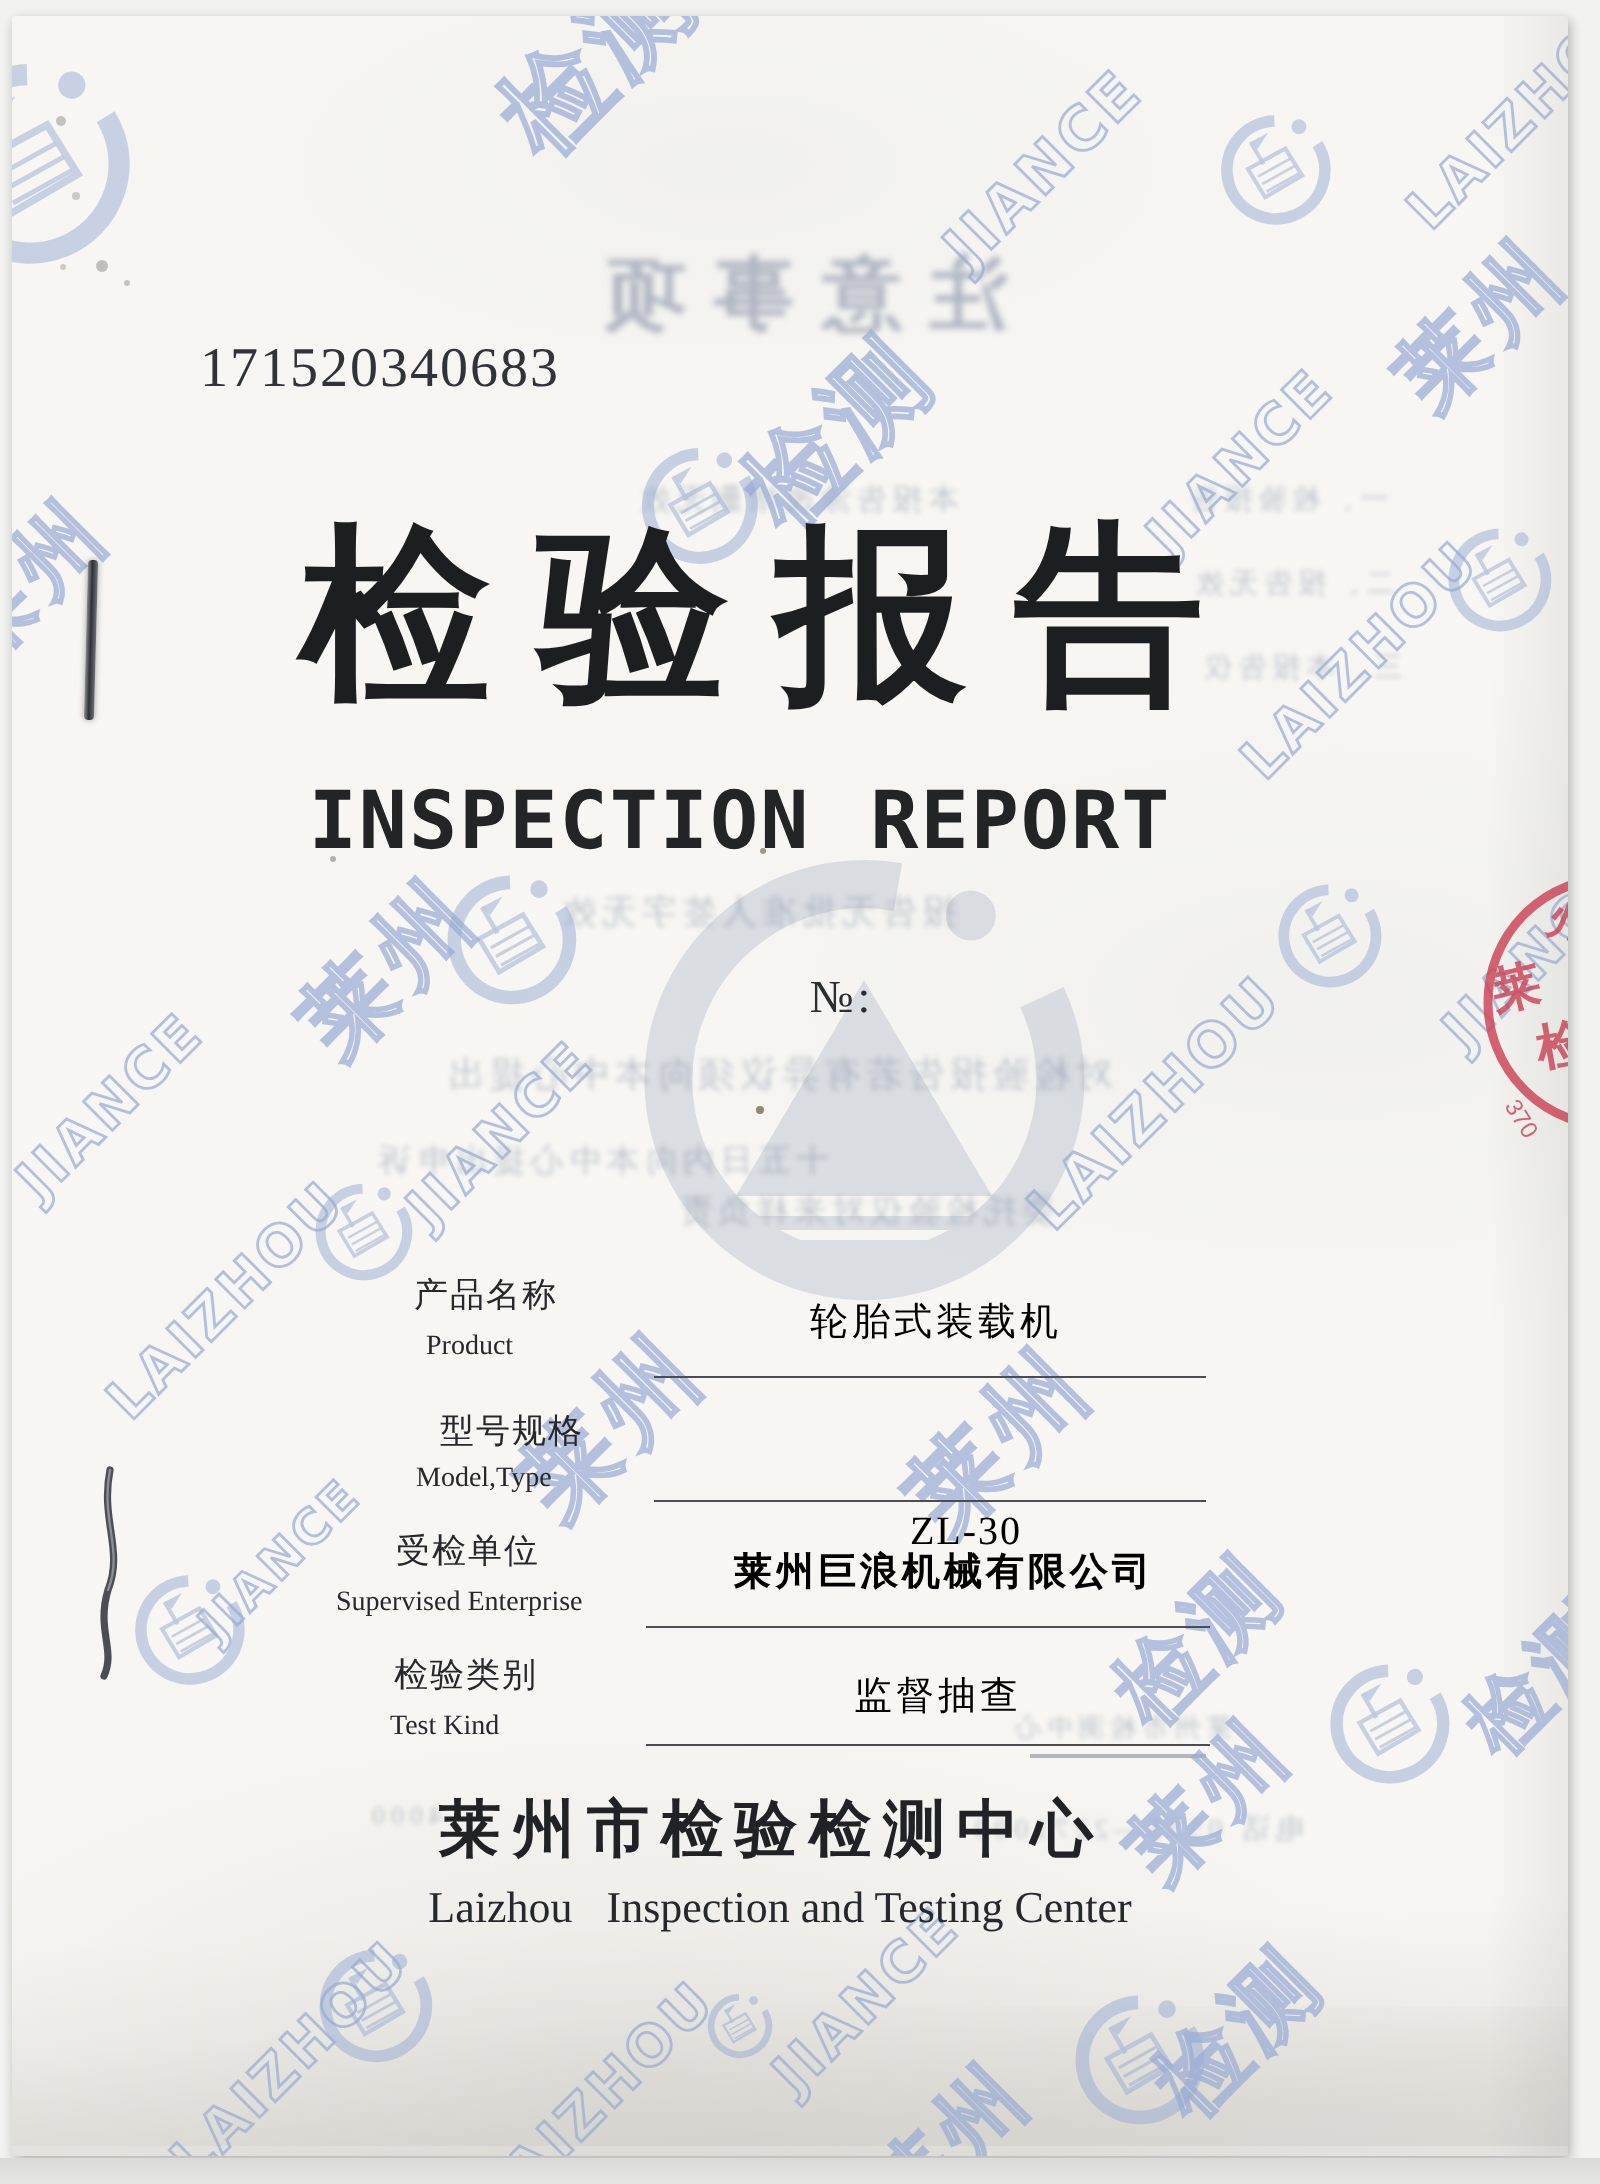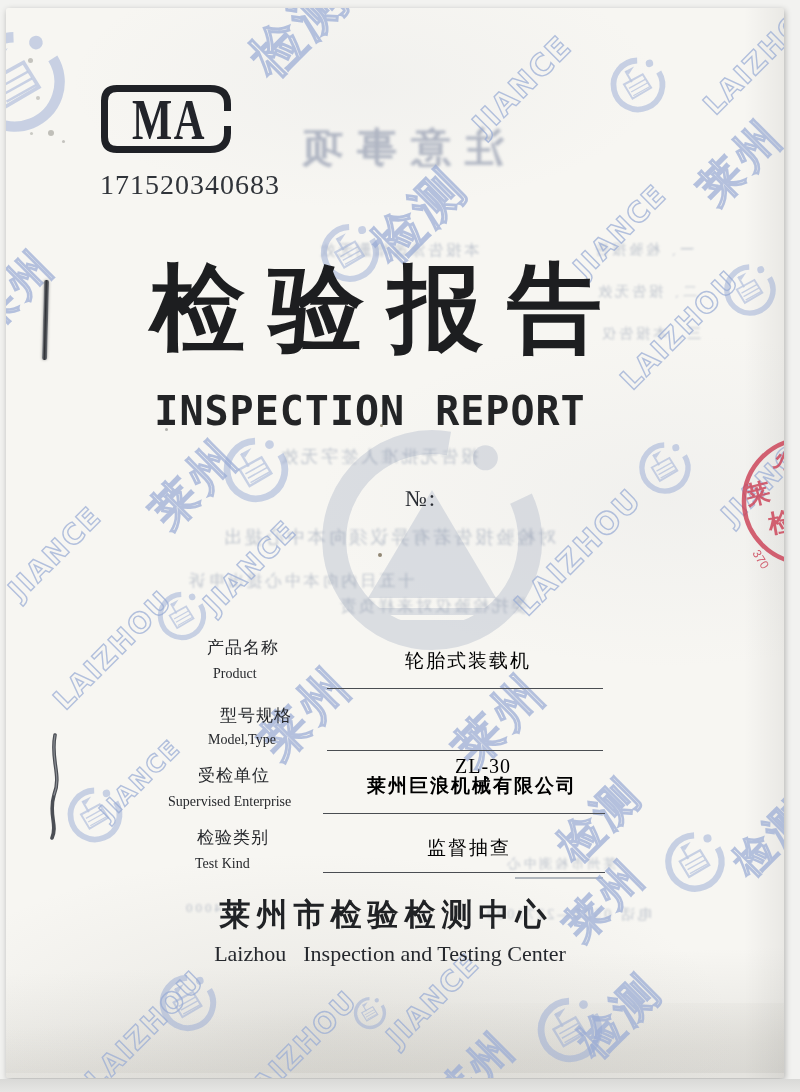--- a/index.html
+++ b/index.html
@@ -245,27 +245,20 @@
     <div class="dot" style="left:24px;top:124px;width:3px;height:3px;background:rgba(120,120,112,.35);"></div>
     <div class="dot" style="left:374px;top:416px;width:3px;height:3px;background:rgba(100,88,60,.6);"></div>
     <div class="dot" style="left:372px;top:545px;width:4px;height:4px;background:rgba(90,76,48,.65);"></div>
     <div class="dot" style="left:159px;top:420px;width:3px;height:3px;background:rgba(110,110,105,.5);"></div>
 
     <div class="crease-right"></div>
     <div class="crease-band"></div>
 
     <div class="content">
 
-      <div class="cma">
-        <svg width="132" height="70" viewBox="0 0 132 70">
-          <path d="M 110 4.5 L 17 4.5 Q 4.5 4.5 4.5 17 L 4.5 53 Q 4.5 65.5 17 65.5 L 110 65.5 Q 127.5 65.5 127.5 49 L 127.5 42" fill="none" stroke="#1f2126" stroke-width="7"></path>
-          <path d="M 110 4.5 Q 127.5 4.5 127.5 20 L 127.5 27" fill="none" stroke="#1f2126" stroke-width="7"></path>
-        </svg>
-        <div class="cma-text">MA</div>
-      </div>
 
       <div class="serial">171520340683</div>
 
       <div class="title-zh">检验报告</div>
 
       <div class="title-en">
         <span>INSPECTION</span>
         <span>REPORT</span>
       </div>
 

